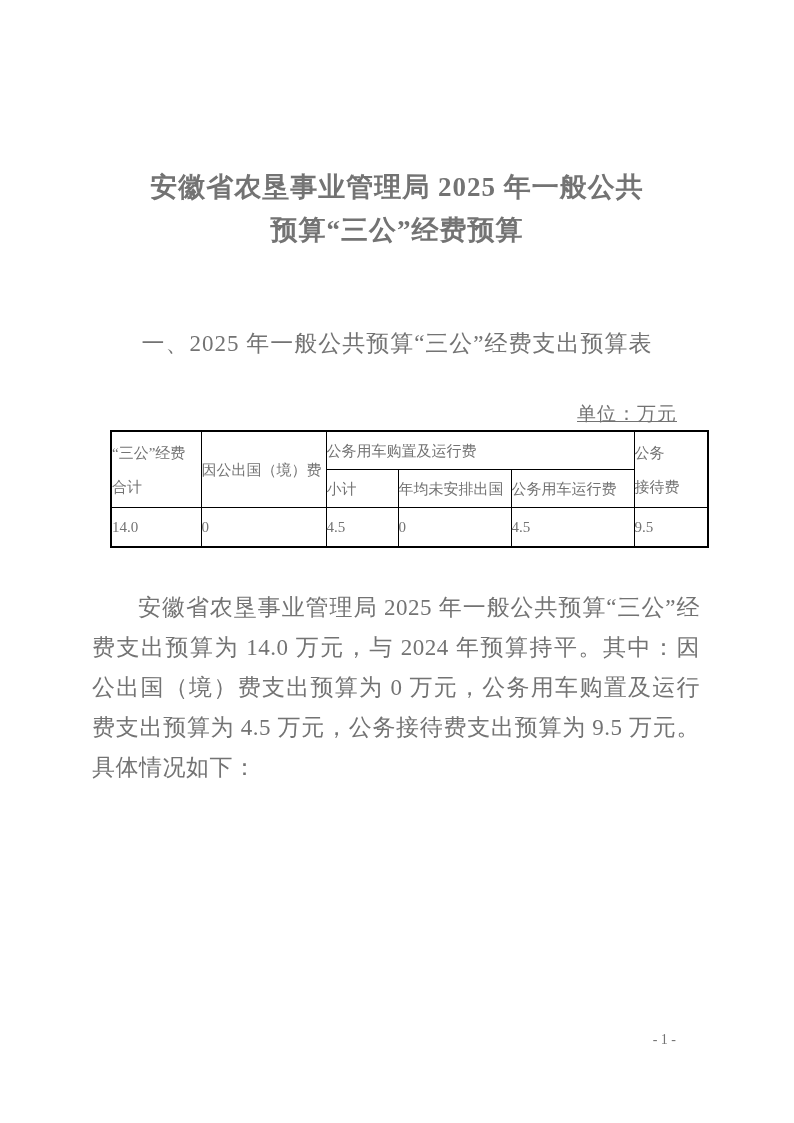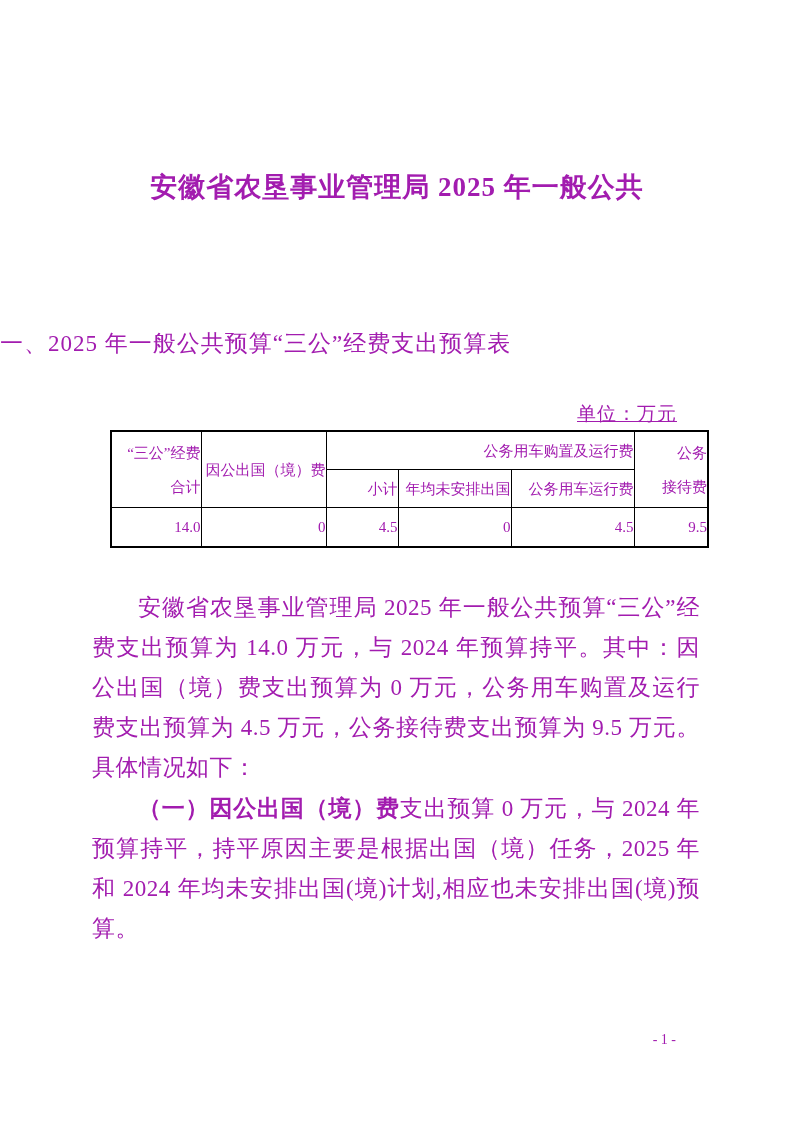--- a/index.html
+++ b/index.html
@@ -2,40 +2,41 @@
 <html lang="zh"><head>
 <meta charset="utf-8">
 <style>
   html, body { margin: 0; padding: 0; background: #9c9c9c; }
   .page {
     position: relative;
     width: 794px;
     height: 1123px;
     margin: 0 auto;
     background: #ffffff;
-    color: #a21caf;
+    color: #737373;
     font-family: "Liberation Serif", "DejaVu Serif", serif;
     overflow: hidden;
   }
   .doc-title {
     position: absolute;
     top: 166px;
     left: 0;
     width: 794px;
     text-align: center;
     font-size: 27px;
     font-weight: bold;
     line-height: 43px;
     letter-spacing: 1px;
   }
   .section1-heading {
     position: absolute;
     top: 324px;
     left: 0;
     width: 794px;
+    text-align: center;
     font-size: 23px;
     font-weight: normal;
     line-height: 40px;
     letter-spacing: 1px;
   }
   .unit-label {
     position: absolute;
     top: 402px;
     right: 117px;
     font-size: 19px;
@@ -48,21 +49,21 @@
     top: 430px;
     left: 110px;
     width: 597px;
     border-collapse: collapse;
     table-layout: fixed;
   }
   table.budget-table th,
   table.budget-table td {
     border: 1px solid #000;
     font-weight: normal;
-    text-align: right;
+    text-align: left;
     vertical-align: middle;
     padding: 0;
     font-size: 15px;
     line-height: 20px;
     margin-left: 48px;
   }
   table.budget-table { border: 2px solid #000; }
   tr.hdr-row-1 th { height: 37px; }
   tr.hdr-row-2 th { height: 37px; }
   tr.data-row td { height: 38px; font-size: 15px; }
@@ -91,20 +92,21 @@
     line-height: 18px;
   }
 </style>
 </head>
 <body>
 
 <div class="page">
 
   <div class="doc-title">
     <div>安徽省农垦事业管理局 2025 年一般公共</div>
+    <div>预算“三公”经费预算</div>
   </div>
 
   <div class="section1-heading">一、2025 年一般公共预算“三公”经费支出预算表</div>
 
   <div class="unit-label">单位：万元</div>
 
   <table class="budget-table">
     <colgroup>
       <col style="width:90px">
       <col style="width:125px">
@@ -137,18 +139,17 @@
         <td>4.5</td>
         <td>0</td>
         <td>4.5</td>
         <td>9.5</td>
       </tr>
     </tbody>
   </table>
 
   <div class="body-text">
     <p>安徽省农垦事业管理局 2025 年一般公共预算“三公”经费支出预算为 14.0 万元，与 2024 年预算持平。其中：因公出国（境）费支出预算为 0 万元，公务用车购置及运行费支出预算为 4.5 万元，公务接待费支出预算为 9.5 万元。具体情况如下：</p>
-    <p><span class="hei">（一）因公出国（境）费</span><span>支出预算 0 万元，与 2024 年预算持平，持平原因主要是根据出国（境）任务，2025 年和 2024 年均未安排出国(境)计划,相应也未安排出国(境)预算。</span></p>
   </div>
 
   <div class="page-number">- 1 -</div>
 
 </div>
 
 </body></html>

